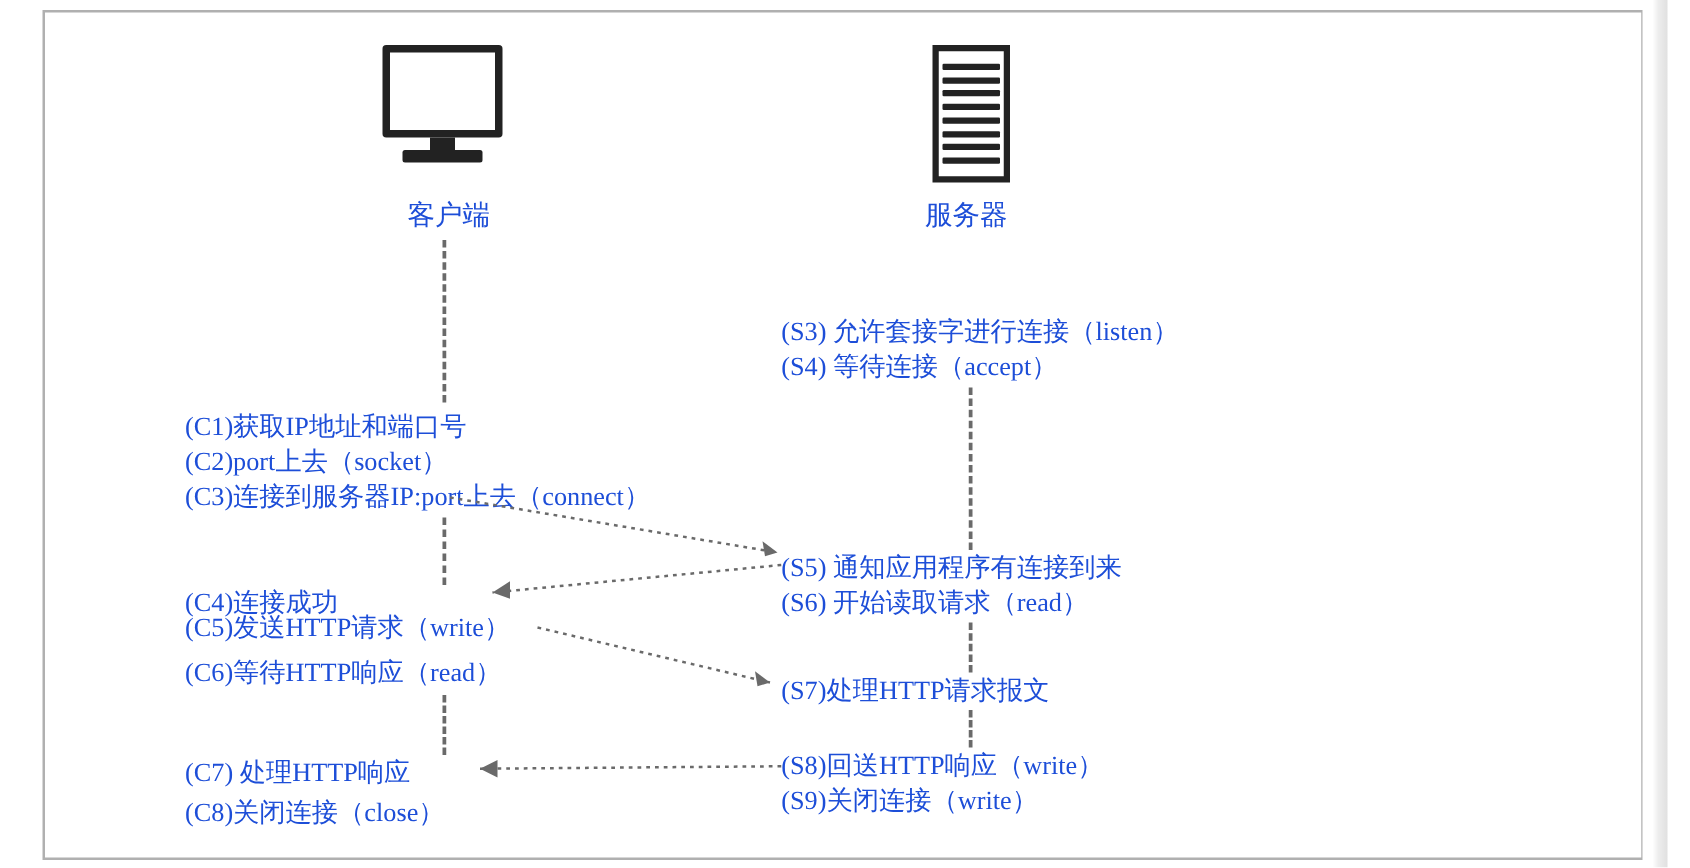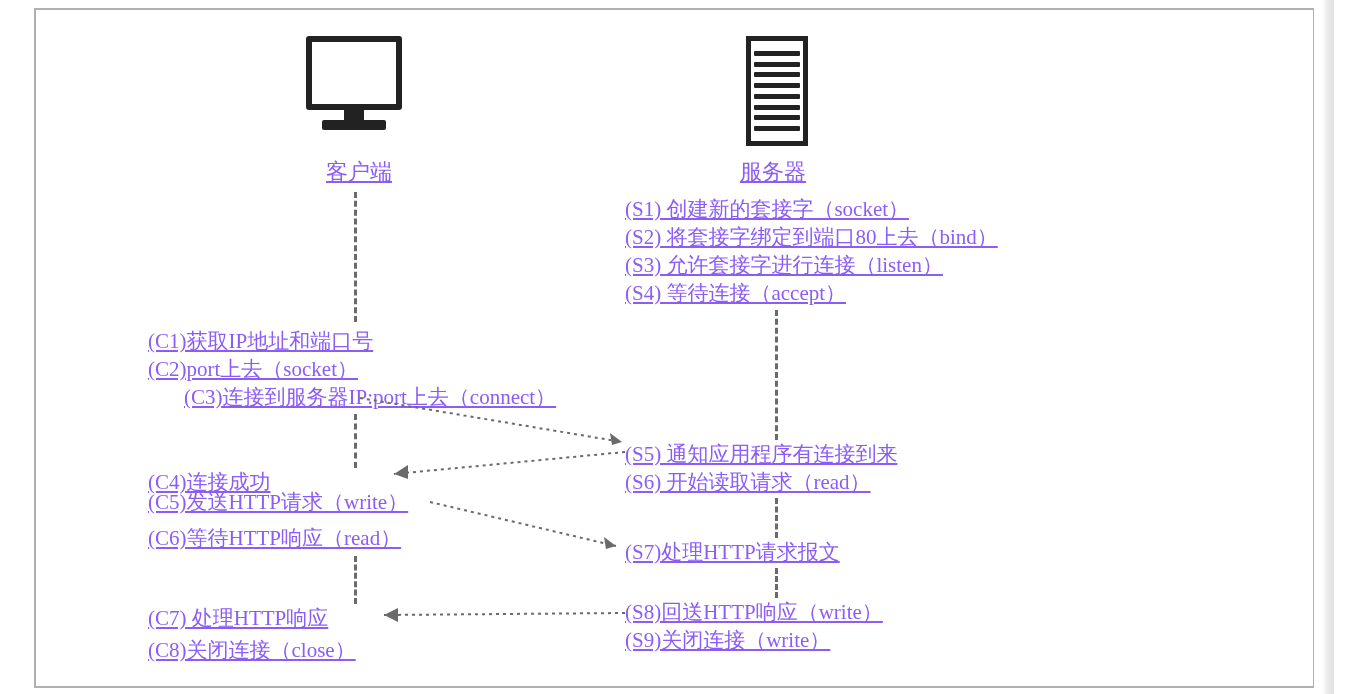--- a/index.html
+++ b/index.html
@@ -34,22 +34,21 @@
     width: 12px;
     height: 694px;
     background: linear-gradient(to right, rgba(0,0,0,0) 0%, rgba(0,0,0,0.07) 40%, rgba(0,0,0,0.12) 100%);
   }
 
   .txt {
     position: absolute;
     font-size: 21px;
     line-height: 28px;
     white-space: nowrap;
-    color: #8b5cf6;
-    text-decoration: underline;
+    color: #1d4ed8;
   }
   .title {
     font-size: 22px;
   }
 
   
   .vline {
     position: absolute;
     border-left: 3px dashed #6a6a6a;
     width: 0;
@@ -137,30 +136,28 @@
         <div class="slot"></div>
       <div class="slot"></div>
         <div class="slot"></div>
         <div class="slot"></div>
       <div class="slot"></div>
         <div class="slot"></div>
     </div>
   </div>
   <div class="txt title" style="left:740px; top:158px;">服务器</div>
 
-  <div class="txt" style="left:625px; top:195px;">(S1)  创建新的套接字（socket）</div>
-  <div class="txt" style="left:625px; top:223px;">(S2)  将套接字绑定到端口80上去（bind）</div>
   <div class="txt" style="left:625px; top:251px;">(S3)  允许套接字进行连接（listen）</div>
   <div class="txt" style="left:625px; top:279px;">(S4)  等待连接（accept）</div>
 
   <div class="vline" style="left:775px; top:310px; height:130px;"></div>
 
   <div class="txt" style="left:148px; top:327px;">(C1)获取IP地址和端口号</div>
   <div class="txt" style="left:148px; top:355px;">(C2)port上去（socket）</div>
-  <div class="txt" style="left:148px; top:383px;margin-left:36px;">(C3)连接到服务器IP:port上去（connect）</div>
+  <div class="txt" style="left:148px; top:383px;">(C3)连接到服务器IP:port上去（connect）</div>
 
   <div class="vline" style="left:354px; top:192px; height:130px;"></div>
 
   <div class="vline" style="left:354px; top:414px; height:54px;"></div>
 
   <svg class="msg" style="left:360px; top:398px; width:280px; height:50px;">
     <line x1="0" y1="0" x2="262" y2="44"></line>
     <polygon points="262,44 250,35 252,47"></polygon>
   </svg>
 

